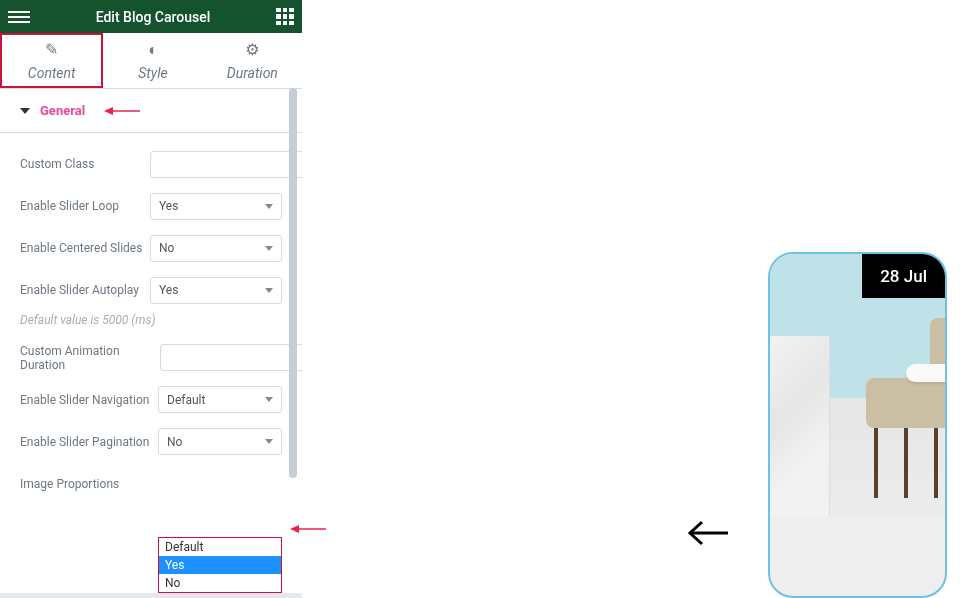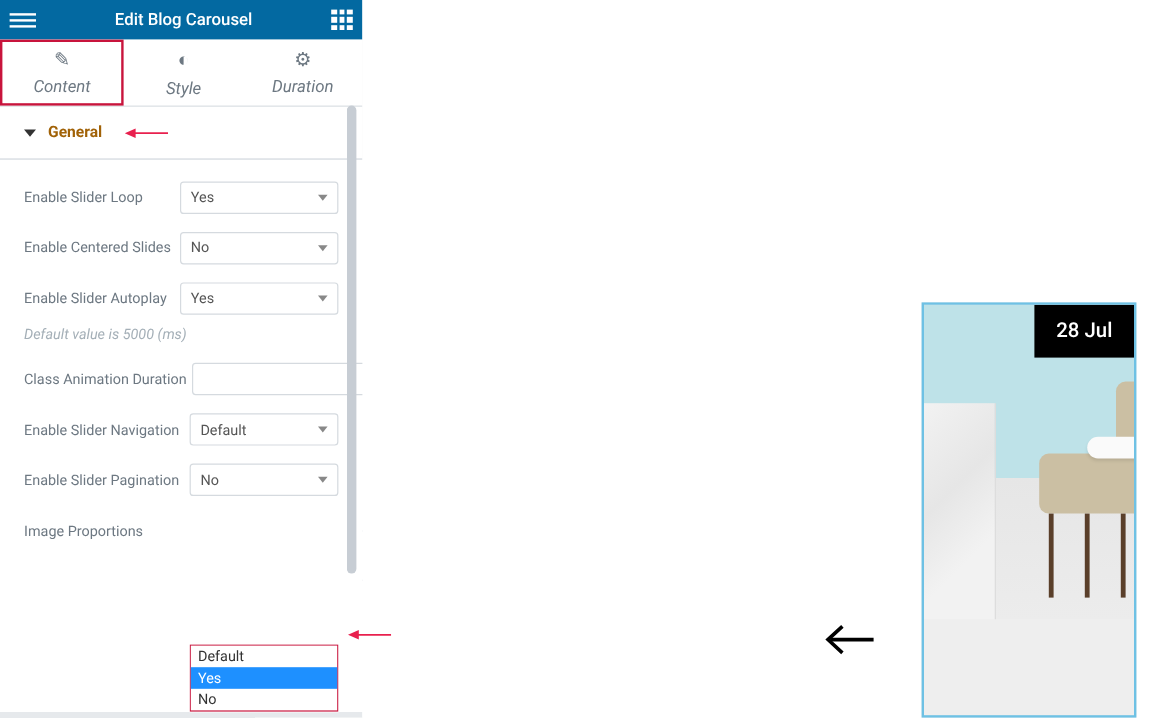--- a/index.html
+++ b/index.html
@@ -1,53 +1,53 @@
 <!DOCTYPE html>
 <html><head>
 <meta charset="utf-8">
 <style>
 * { box-sizing: border-box; margin: 0; padding: 0; font-family: -apple-system, BlinkMacSystemFont, "Segoe UI", Roboto, Arial, sans-serif; }
 body { width: 969px; height: 598px; overflow: hidden; background: #fff; position: relative; }
 .sidebar { position: absolute; left: 0; top: 0; width: 302px; height: 598px; background: #e6e9ec; }
-.header { height: 33px; background: #0369a1; display: flex; align-items: center; padding: 0 8px; color: #fff; }
+.header { height: 33px; background: #14532d; display: flex; align-items: center; padding: 0 8px; color: #fff; }
 .hamburger { width: 22px; display: flex; flex-direction: column; gap: 3px; cursor: pointer; }
 .hamburger span { height: 2px; background: #fff; display: block; }
 .header-title { flex: 1; text-align: center; font-size: 14px; font-weight: 500; }
 .apps-icon { width: 18px; height: 18px; display: grid; grid-template-columns: repeat(3, 1fr); grid-template-rows: repeat(3, 1fr); gap: 2px; cursor: pointer; }
 .apps-icon span { background: #fff; }
 .tabs { display: flex; background: #fff; border-bottom: 1px solid #d5dadf; }
 .tab { flex: 1; display: flex; flex-direction: column; align-items: center; justify-content: center; height: 55px; cursor: pointer; color: #6d7882; gap: 6px; }
 .tab.active { border: 2px solid #c8143c; color: #6d7882; }
 .tab-icon { font-size: 16px; }
 .tab-label { font-size: 14px; font-style: italic; }
 .panel { padding: 0; }
 .section-head { display: flex; align-items: center; padding: 14px 20px; background: #fff; border-bottom: 1px solid #d5dadf; position: relative; }
 .caret-down { width: 0; height: 0; border-left: 5px solid transparent; border-right: 5px solid transparent; border-top: 6px solid #333; margin-right: 10px; }
-.section-title { font-size: 13px; font-weight: 700; color: #a16207; }
+.section-title { font-size: 13px; font-weight: 700; color: #ec4899; }
 .arrow-red { position: absolute; left: 104px; top: 50%; transform: translateY(-50%); }
 .arrow-red svg { display: block; }
 .controls { padding: 10px 20px 0 20px; background: #fff; height: 460px; overflow-y: auto; }
 .row { display: flex; align-items: center; height: 42px; }
 .row-label { width: 130px; font-size: 12px; color: #6d7882; flex-shrink: 0; }
 .text-input { flex: 1; height: 27px; border: 1px solid #d5dadf; border-radius: 3px; background: #fff; display: flex; align-items: center; }
 .text-input input { flex: 1; border: none; padding: 0 8px; font-size: 12px; outline: none; background: transparent; }
 .select { flex: 1; height: 27px; border: 1px solid #d5dadf; border-radius: 3px; background: #fff; display: flex; align-items: center; padding: 0 8px; position: relative; cursor: pointer; }
 .select-val { flex: 1; font-size: 12px; color: #555; }
 .select-caret { width: 0; height: 0; border-left: 4px solid transparent; border-right: 4px solid transparent; border-top: 5px solid #888; }
 .hint { font-size: 12px; font-style: italic; color: #a4afb7; padding: 1px 0 8px 0; line-height: 1.4; }
 .dropdown { position: absolute; left: 158px; top: 537px; width: 124px; border: 1px solid #c8143c; background: #fff; z-index: 10; }
 .dropdown-item { padding: 2px 6px; font-size: 12px; color: #333; cursor: pointer; }
 .dropdown-item.hl { background: #1e90ff; color: #fff; }
 .scrollbar-track { position: absolute; right: 5px; top: 88px; width: 8px; height: 460px; }
 .scrollbar-thumb { width: 8px; height: 390px; background: #c7cdd4; border-radius: 4px; }
 .preview { position: absolute; left: 302px; top: 0; right: 0; height: 598px; background: #fff; }
 .collapse-btn { position: absolute; left: 302px; top: 442px; width: 15px; height: 42px; background: #fff; border: 1px solid #d5dadf; border-left: none; display: flex; align-items: center; justify-content: center; cursor: pointer; }
 .collapse-btn::before { content: "‹"; color: #888; font-size: 14px; }
 .carousel { position: absolute; left: 466px; top: 252px; right: 0; height: 346px; display: flex; gap: 22px; }
-.card { position: relative; background: #eee; overflow: hidden; }
+.card { position: relative; background: #eee; overflow: hidden; border-radius: 25px; }
 .card1 { width: 260px; border: 2px solid #6ec1e4; }
 .card2 { flex: 1; }
 .card1 .img { width: 100%; height: 262px; background: linear-gradient(180deg, #bee2e8 0%, #bee2e8 55%, #e6e6e6 55%, #ececec 100%); position: relative; }
 .chair { position: absolute; left: 86px; top: 44px; width: 120px; height: 180px; }
 .chair-seat { position: absolute; top: 80px; left: 10px; width: 100px; height: 50px; background: #cbbfa3; border-radius: 8px; }
 .chair-back { position: absolute; top: 20px; left: 74px; width: 36px; height: 70px; background: #cbbfa3; border-radius: 8px; }
 .chair-leg { position: absolute; width: 4px; height: 70px; background: #5a3f2a; bottom: -20px; }
 .table-top { position: absolute; left: 136px; top: 110px; width: 150px; height: 18px; background: #fafafa; border-radius: 9px; box-shadow: 0 2px 3px rgba(0,0,0,0.1); }
 .marble { position: absolute; left: 0; bottom: 0; width: 60px; height: 180px; background: linear-gradient(135deg, #f2f2f2 0%, #e6e6e6 40%, #f2f2f2 70%); border-right: 1px solid #ddd; }
 .date-badge { position: absolute; right: 0; top: 0; background: #000; color: #fff; font-size: 17px; font-weight: 500; padding: 12px 18px; }
@@ -104,20 +104,27 @@
       <span class="arrow-red">
         <svg width="36" height="14">
             <line x1="36" y1="7" x2="6" y2="7" stroke="#e8204e" stroke-width="1.5"></line>
             <polygon points="0,7 9,3 9,11" fill="#e8204e"></polygon>
           </svg>
       </span>
     </div>
 
     <div class="controls">
 
+      <div class="row">
+        <div class="row-label">Custom Class</div>
+        <div class="text-input">
+          <input type="text" value="" style="">
+
+        </div>
+      </div>
 
       <div class="row">
         <div class="row-label">Enable Slider Loop</div>
         <div class="select">
           <span class="select-val">Yes</span>
           <span class="select-caret"></span>
         </div>
       </div>
 
       <div class="row">
@@ -132,21 +139,21 @@
         <div class="row-label">Enable Slider Autoplay</div>
         <div class="select">
           <span class="select-val">Yes</span>
           <span class="select-caret"></span>
         </div>
       </div>
 
       <div class="hint">Default value is 5000 (ms)</div>
 
       <div class="row">
-        <div class="row-label" style="width:140px">Class Animation Duration</div>
+        <div class="row-label" style="width:140px">Custom Animation Duration</div>
         <div class="text-input">
           <input type="text" value="" style="">
 
         </div>
       </div>
 
       <div class="row">
         <div class="row-label" style="width:138px">Enable Slider Navigation</div>
         <div class="select">
           <span class="select-val">Default</span>

